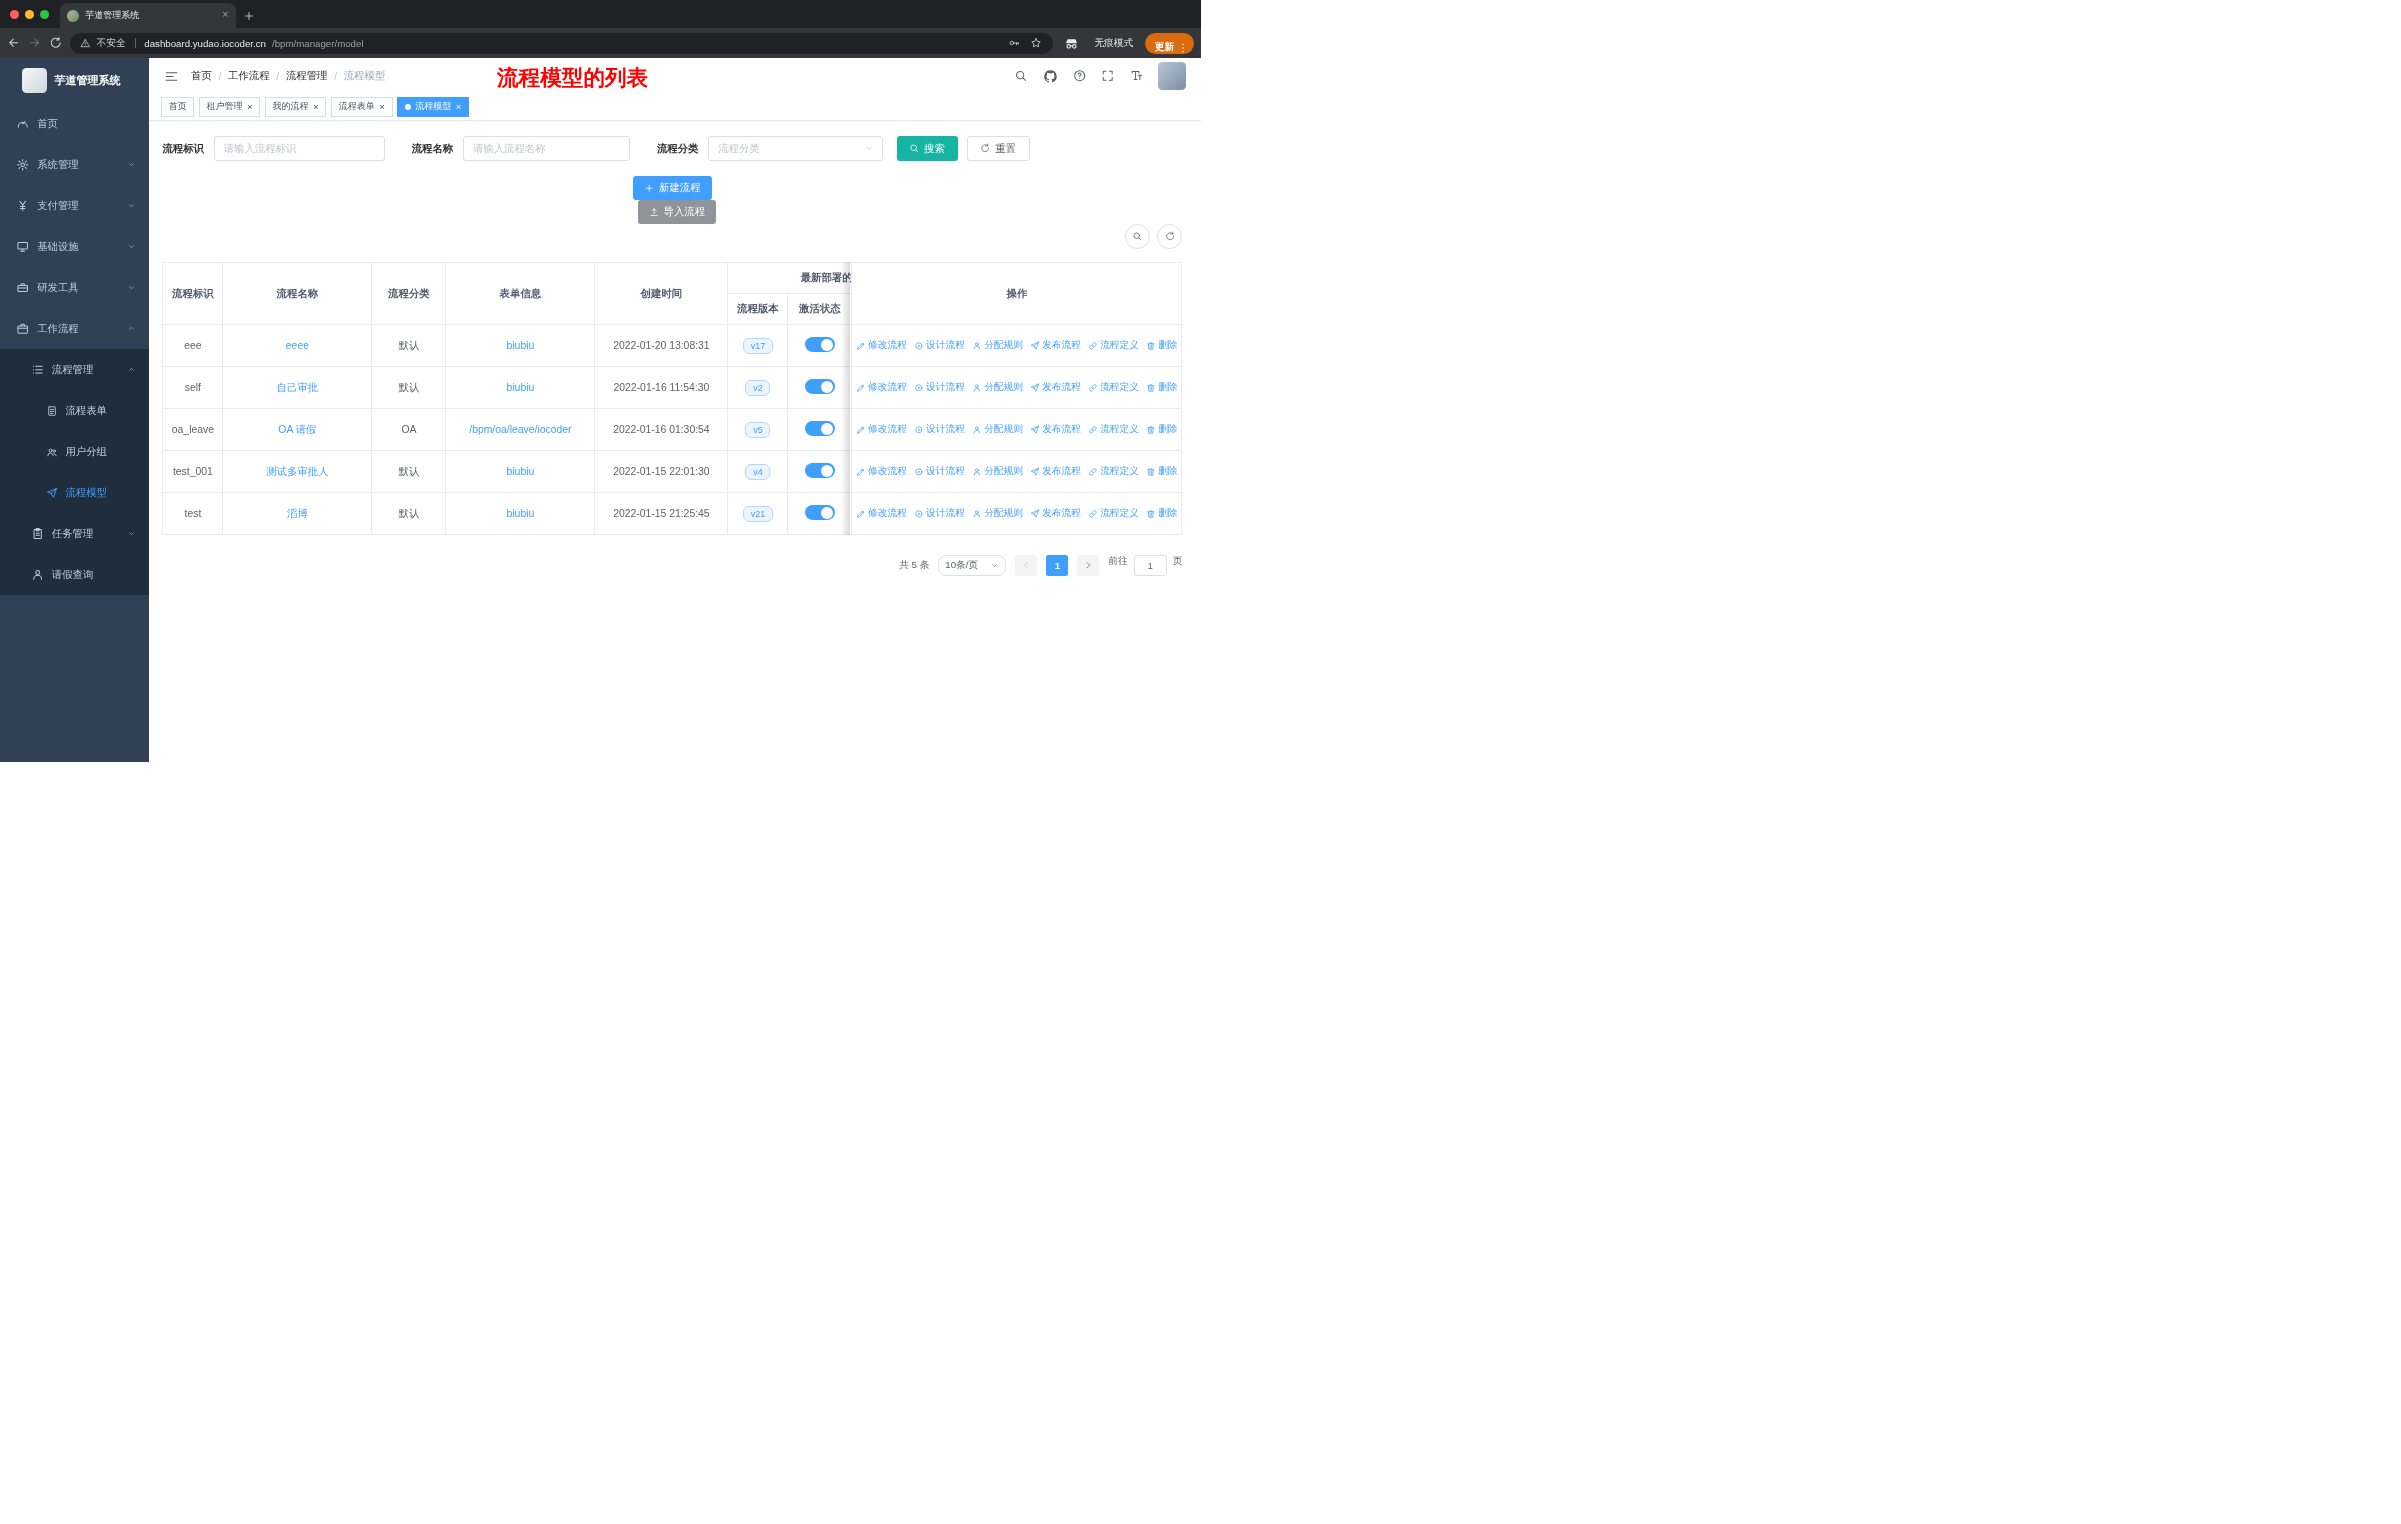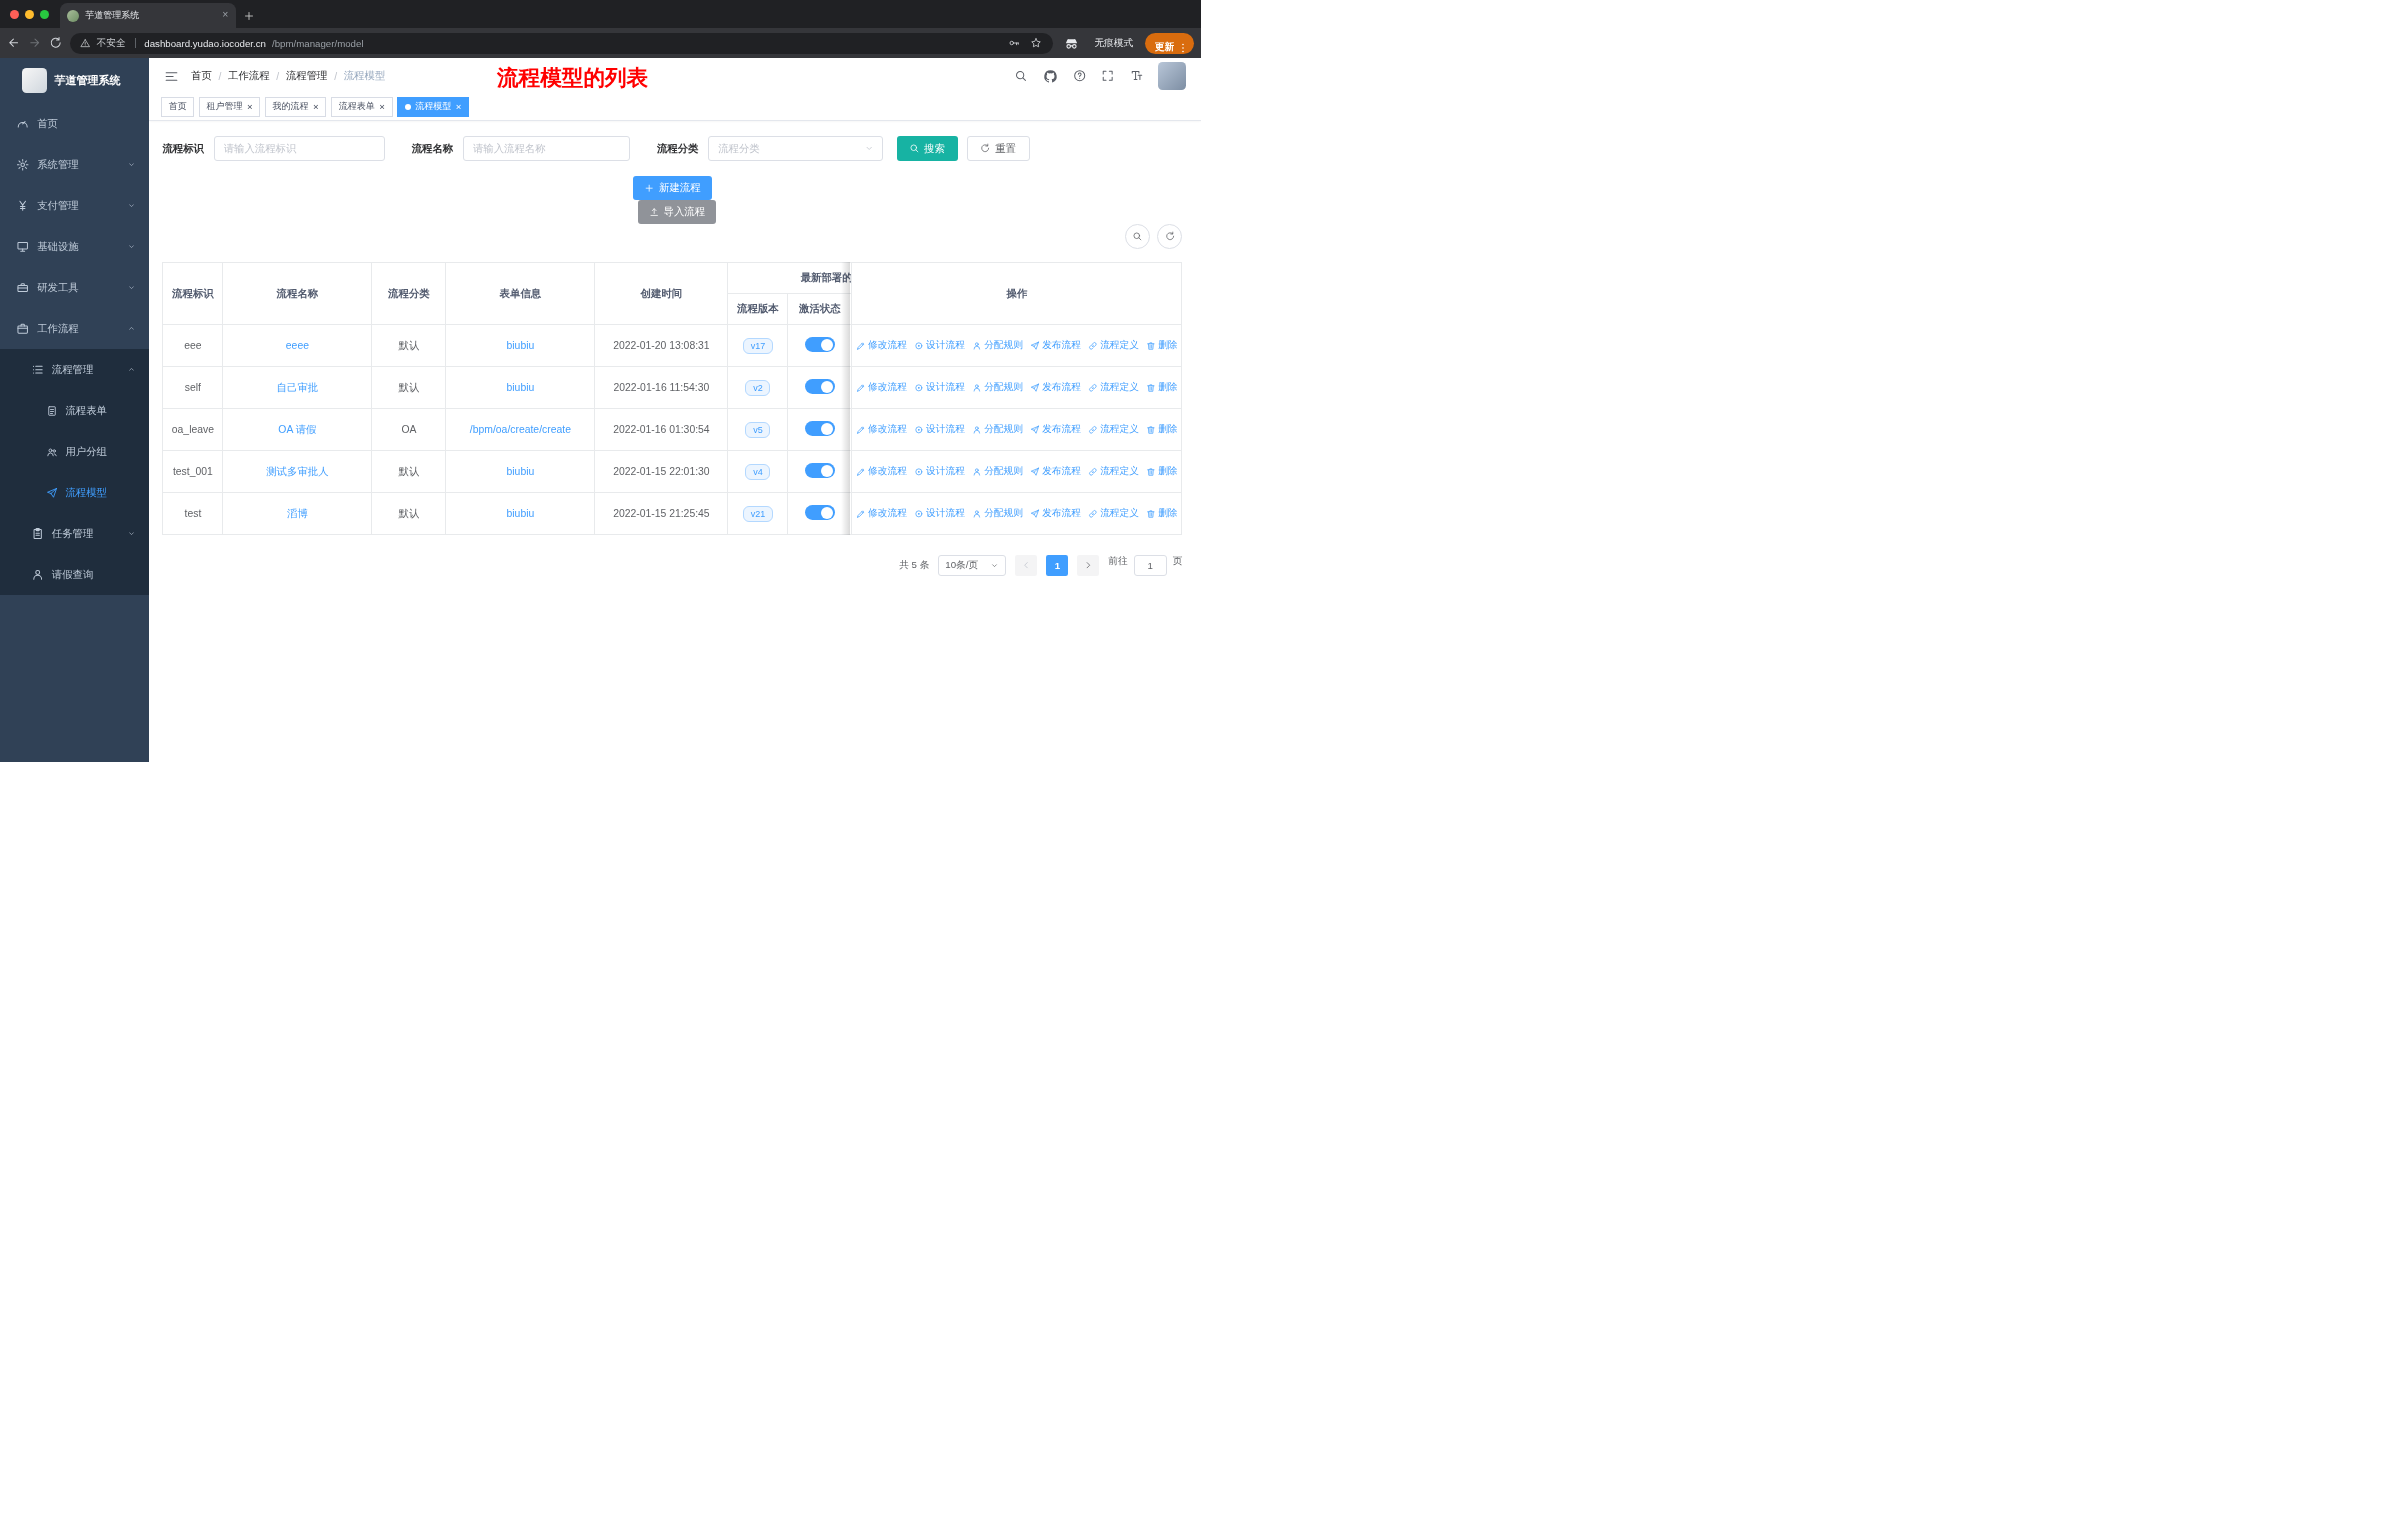--- a/index.html
+++ b/index.html
@@ -104,21 +104,21 @@
     border:0.7px solid #b3d8ff; border-radius:6px; }
   .switch { width:30px; height:15px; border-radius:7.4px; background:#409eff; position:relative; display:inline-block; cursor:pointer; }
   .switch::after { content:""; position:absolute; right:1.5px; top:1.5px; width:12px; height:12px; border-radius:50%; background:#fff; }
   .acts { display:flex; align-items:center; justify-content:center; gap:7.4px; padding:0 3px; }
   .act { display:inline-flex; align-items:center; gap:2.2px; color:#409eff; font-size:9.7px; cursor:pointer; white-space:nowrap; }
   .fixed-shadow { position:absolute; top:0; bottom:0; right:330px; width:9px; pointer-events:none;
     background:linear-gradient(to left, rgba(0,0,0,.15), rgba(0,0,0,0)); }
 
   .pagination { margin-top:19.4px; display:flex; align-items:center; justify-content:flex-end; gap:9px;
     font-size:9.7px; color:#606266; }
-  .psel { width:68px; height:21px; border:0.7px solid #dcdfe6; border-radius:3px; display:flex;
+  .psel { width:68px; height:21px; border:0.7px solid #dcdfe6; border-radius:8px; display:flex;
     align-items:center; justify-content:space-between; padding:0 6px; cursor:pointer; }
   .pbtn { min-width:22px; height:21px; background:#f4f4f5; border-radius:2.2px; display:flex;
     align-items:center; justify-content:center; color:#c0c4cc; cursor:pointer; }
   .pbtn.next { color:#606266; }
   .pcur { min-width:22px; height:21px; background:#409eff; color:#fff; border-radius:2.2px; display:flex;
     align-items:center; justify-content:center; font-weight:bold; cursor:pointer; }
   .goto { display:flex; align-items:flex-start; gap:6px; }
   .goto input { width:33px; height:21px; border:0.7px solid #dcdfe6; border-radius:3px; text-align:center;
     font-size:9.7px; color:#606266; outline:none; font-family:inherit; }
 </style>
@@ -676,21 +676,21 @@
                       <span>删除</span>
                     </span>
                   </div>
                 </td>
               </tr>
 
               <tr>
                 <td>oa_leave</td>
                 <td class="link">OA 请假</td>
                 <td>OA</td>
-                <td class="link">/bpm/oa/create/create</td>
+                <td class="link">/bpm/oa/leave/iocoder</td>
                 <td>2022-01-16 01:30:54</td>
                 <td><span class="badge">v5</span></td>
                 <td><span class="switch"></span></td>
                 <td>
                   <div class="acts">
                     <span class="act">
                       <svg class="icon s13" viewBox="0 0 13 13" width="9.7" height="9.7">
                         <use href="#i-edit"></use>
                       </svg>
                       <span>修改流程</span>

